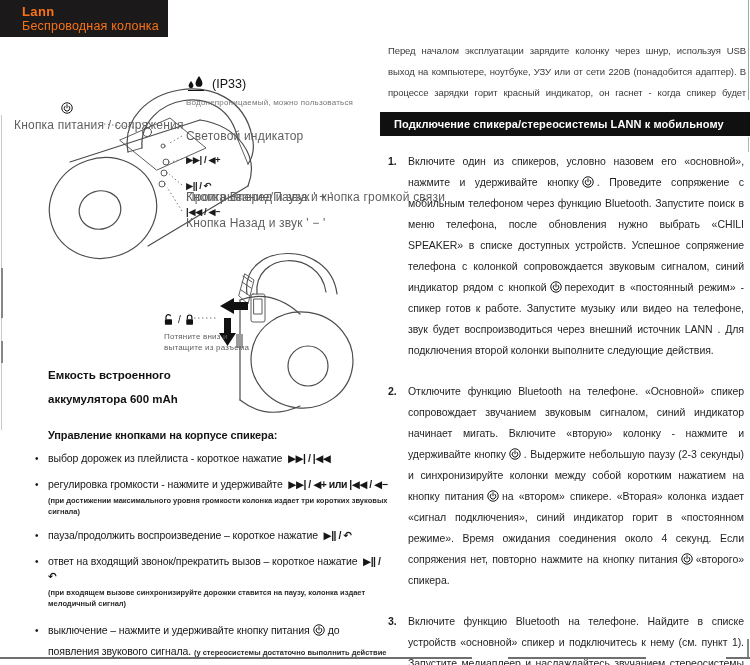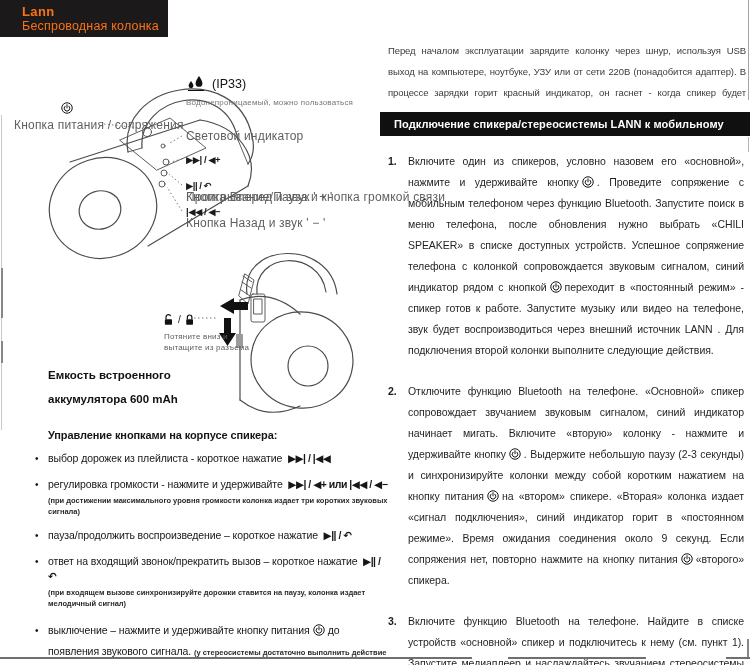--- a/index.html
+++ b/index.html
@@ -242,21 +242,21 @@
       </div>
     </div>
 
     <div class="step">
       <span class="num">2.</span>
       <div class="stext">
         <span>Отключите функцию Bluetooth на телефоне. «Основной» спикер сопровождает звучанием  звуковым сигналом, синий индикатор начинает мигать. Включите «вторую» колонку - нажмите и удерживайте кнопку</span><span class="picon"><svg viewBox="0 0 16 16">
               <use href="#pwr"></use>
             </svg></span><span>. Выдержите небольшую паузу (2-3 секунды) и синхронизируйте колонки между собой коротким нажатием на кнопку питания</span><span class="picon"><svg viewBox="0 0 16 16">
               <use href="#pwr"></use>
-            </svg></span><span>на «втором» спикере. «Вторая» колонка издает «сигнал подключения», синий индикатор горит в «постоянном режиме». Время ожидания соединения около 9 секунд. Если сопряжения нет, повторно нажмите на кнопку питания</span><span class="picon"><svg viewBox="0 0 16 16">
+            </svg></span><span>на «втором» спикере. «Вторая» колонка издает «сигнал подключения», синий индикатор горит в «постоянном режиме». Время ожидания соединения около 4 секунд. Если сопряжения нет, повторно нажмите на кнопку питания</span><span class="picon"><svg viewBox="0 0 16 16">
               <use href="#pwr"></use>
             </svg></span><span>«второго» спикера.</span>
       </div>
     </div>
 
     <div class="step">
       <span class="num">3.</span>
       <div class="stext">Включите функцию Bluetooth на телефоне. Найдите в списке устройств «основной» спикер и подключитесь к нему (см. пункт 1). Запустите медиаплеер и наслаждайтесь звучанием стереосистемы 10 Вт.</div>
     </div>
 

